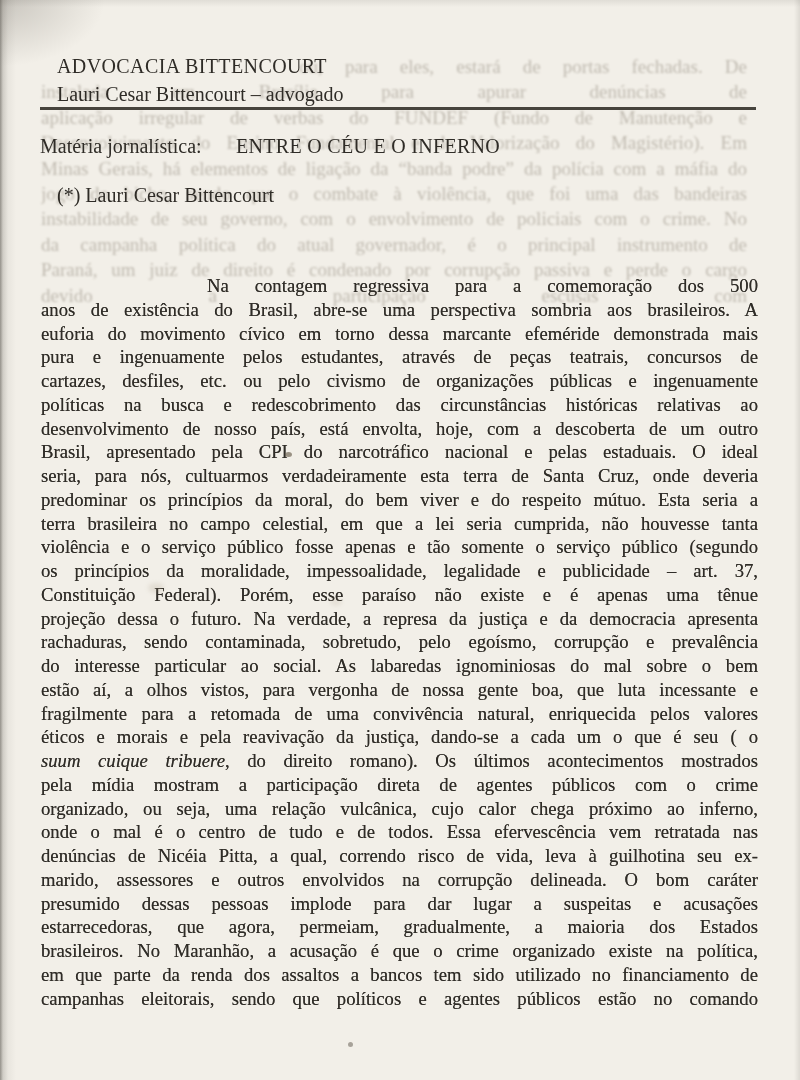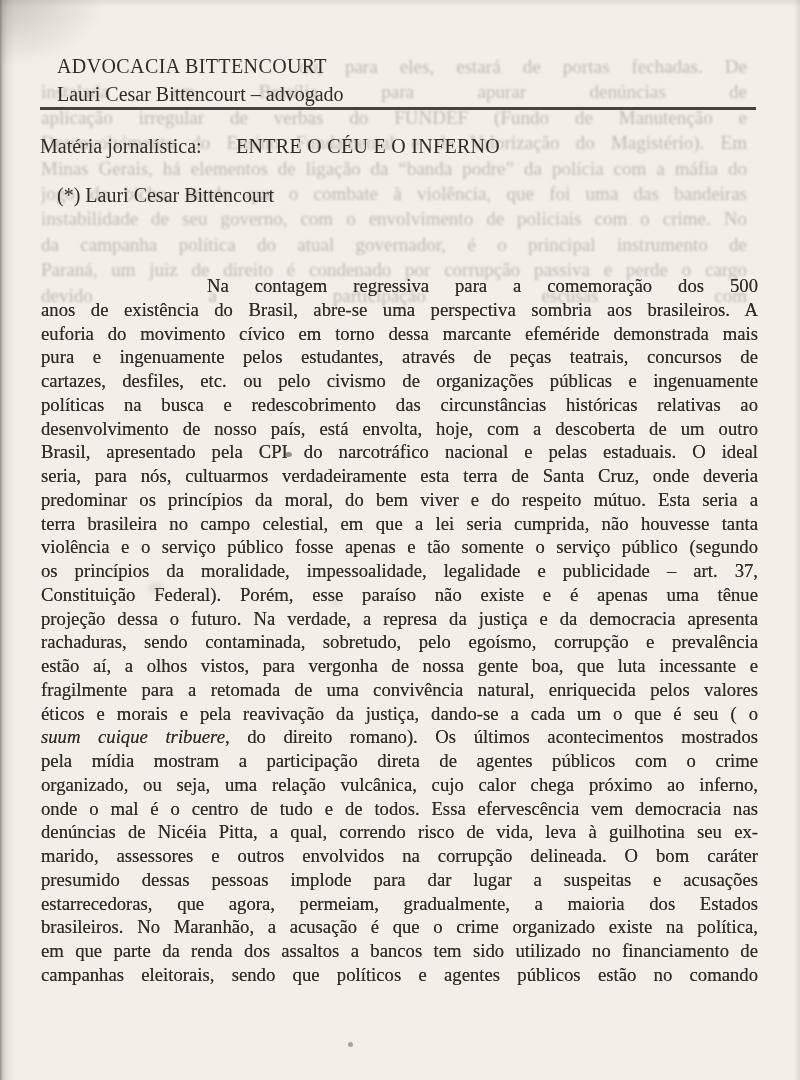--- a/index.html
+++ b/index.html
@@ -158,27 +158,28 @@
       <div class="line">desenvolvimento de nosso país, está envolta, hoje, com a descoberta de um outro</div>
       <div class="line">Brasil, apresentado pela CPI do narcotráfico nacional e pelas estaduais. O ideal</div>
       <div class="line">seria, para nós, cultuarmos  verdadeiramente esta terra de Santa Cruz, onde deveria</div>
       <div class="line">predominar os princípios da moral, do bem viver e do respeito mútuo. Esta seria a</div>
       <div class="line">terra brasileira no campo celestial, em que a lei seria cumprida, não houvesse tanta</div>
       <div class="line">violência e o serviço público fosse apenas e tão somente o serviço público (segundo</div>
       <div class="line">os princípios da moralidade, impessoalidade, legalidade e publicidade – art. 37,</div>
       <div class="line">Constituição Federal). Porém, esse paraíso não existe e é apenas uma tênue</div>
       <div class="line">projeção dessa o futuro. Na verdade, a represa da justiça e da democracia apresenta</div>
       <div class="line">rachaduras, sendo contaminada, sobretudo, pelo egoísmo, corrupção e prevalência</div>
+      <div class="line">do interesse particular ao social. As labaredas ignominiosas do mal sobre o bem</div>
       <div class="line">estão aí, a olhos vistos, para vergonha de nossa gente boa, que luta incessante e</div>
       <div class="line">fragilmente para a retomada de uma convivência natural, enriquecida pelos valores</div>
       <div class="line">éticos e morais e pela reavivação da justiça, dando-se a cada um o que é seu ( o</div>
       <div class="line"><em>suum cuique tribuere</em>, do direito romano). Os últimos acontecimentos mostrados</div>
       <div class="line">pela mídia mostram a participação direta de agentes públicos com o crime</div>
       <div class="line">organizado, ou seja, uma relação vulcânica, cujo calor chega próximo ao inferno,</div>
-      <div class="line">onde o mal é o centro de tudo e de todos. Essa efervescência vem democracia nas</div>
+      <div class="line">onde o mal é o centro de tudo e de todos. Essa efervescência vem retratada nas</div>
       <div class="line">denúncias de Nicéia Pitta, a qual, correndo risco de vida, leva à guilhotina seu ex-</div>
       <div class="line">marido, assessores e outros envolvidos na corrupção delineada. O bom caráter</div>
       <div class="line">presumido dessas pessoas implode para dar lugar a suspeitas e acusações</div>
       <div class="line">estarrecedoras, que agora, permeiam, gradualmente, a maioria dos Estados</div>
       <div class="line">brasileiros. No Maranhão, a acusação é que o crime organizado existe na política,</div>
       <div class="line">em que parte da renda dos assaltos a bancos tem sido utilizado no financiamento de</div>
       <div class="line">campanhas eleitorais, sendo que políticos e agentes públicos estão no comando</div>
     </div>
 
   <div class="speck s1"></div>

